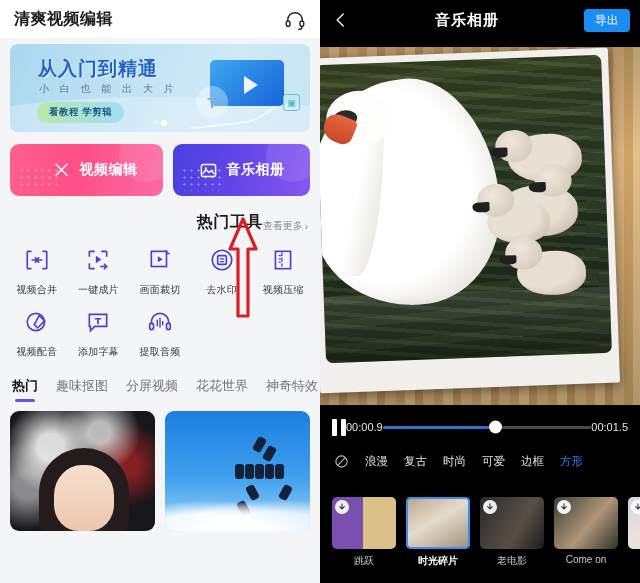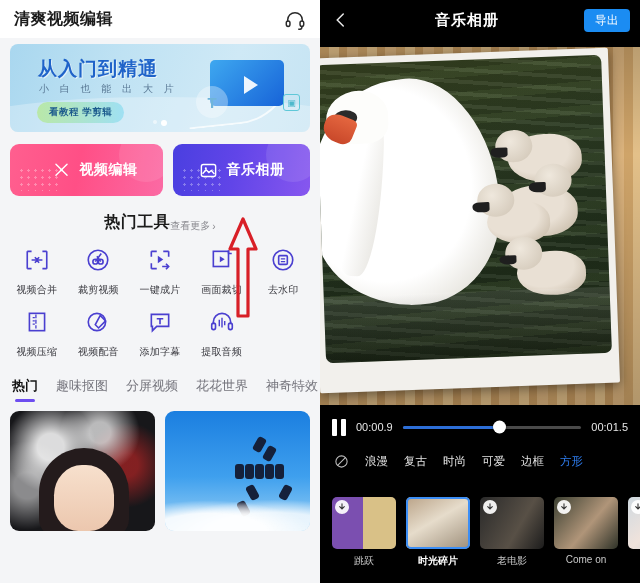--- a/index.html
+++ b/index.html
@@ -88,21 +88,21 @@
     position:absolute; left:8px; bottom:5px; width:40px; height:24px; opacity:.35;
     background-image: radial-gradient(rgba(255,255,255,.9) 1px, transparent 1.2px);
     background-size: 7px 7px;
   }
   .feat .blob { position:absolute; right:-10px; top:-16px; width:54px;height:54px;border-radius:50%;
     background: rgba(255,255,255,.10); }
   .feat-ico { width:19px; height:19px; position:relative; z-index:2; }
   .feat-lab { font-size:14px; font-weight:bold; color:#fff; position:relative; z-index:2; letter-spacing:.5px;}
 
   .sec-head {
-    display:flex; align-items:flex-end; justify-content:center;
+    display:flex; align-items:flex-end; justify-content:flex-end;
     padding: 16px 12px 0 12px;
   }
   .sec-title { font-size:16px; font-weight:bold; color:#1b1b1b; letter-spacing:.5px; }
   .sec-more { font-size:10px; color:#8a8a90; display:flex; align-items:center; gap:2px; }
 
   .tools {
     display:grid; grid-template-columns: repeat(5,1fr);
     row-gap: 12px; padding: 14px 6px 10px 6px;
   }
   .tool { display:flex; flex-direction:column; align-items:center; gap:6px; }
@@ -206,21 +206,21 @@
   }
   .cyg { position:absolute; border-radius: 52% 48% 46% 54%;
     background: radial-gradient(ellipse at 40% 35%, #e9e0d4 0 50%, #cfc3b2 80%, #b4a796 100%); }
   .cygh { position:absolute; border-radius:50%;
     background: radial-gradient(circle at 40% 35%, #efe8dd, #cfc4b4); }
   .cygb { position:absolute; background:#1f1f1f; border-radius:40% 10% 30% 50%; }
   .refl { position:absolute; left:0; bottom:0; width:100%; height:22%;
     background: linear-gradient(180deg, rgba(255,255,255,.10), rgba(0,0,0,.30)); }
 
   .ctrls { position:absolute; top:412px; left:0; width:320px; padding: 0 12px; }
-  .ctrl-row { display:flex; align-items:center; gap:10px; height:30px; }
+  .ctrl-row { display:flex; align-items:center; height:30px; }
   .pause { display:flex; gap:4px; }
   .pause i { display:block; width:5px; height:17px; background:#fff; border-radius:1px; }
   .t-left, .t-right { font-size:11px; color:#e6e6e6; font-family:"Liberation Sans", sans-serif; }
   .track { flex:1; height:3px; background:#4a4a4a; border-radius:2px; position:relative; }
   .track .fill { position:absolute; left:0; top:0; height:3px; background:#2d6fd8; border-radius:2px; width:54%; }
   .knob { position:absolute; left:54%; top:50%; width:13px; height:13px; margin-left:-6.5px;
     transform:translateY(-50%); background:#fff; border-radius:50%; box-shadow:0 0 3px rgba(0,0,0,.6);}
   .fx-row { display:flex; align-items:center; gap:16px; margin-top:12px; padding-left:2px; }
   .no-ico { width:15px; height:15px; }
   .fx { font-size:11.5px; color:#e3e3e3; }
@@ -314,31 +314,20 @@
           <svg viewBox="0 0 24 24" fill="none" stroke="#4a3fd0" stroke-width="1.5">
             <path d="M3 4h4M3 4v16M3 20h4M21 4h-4M21 4v16M21 20h-4"></path>
             <path d="M7 12h4M17 12h-4M10 9.5l2.5 2.5L10 14.5M14 9.5L11.5 12 14 14.5"></path>
           </svg>
         </span>
         <span class="tool-lab">视频合并</span>
       </div>
       <div class="tool">
         <span>
           <svg viewBox="0 0 24 24" fill="none" stroke="#4a3fd0" stroke-width="1.5">
-            <circle cx="12" cy="12" r="9"></circle>
-              <circle cx="9.5" cy="13.5" r="2.2"></circle>
-              <circle cx="14.5" cy="13.5" r="2.2"></circle>
-            <path d="M9.5 13.5L15 6M14.5 13.5L11 8.5"></path>
-          </svg>
-        </span>
-        <span class="tool-lab">裁剪视频</span>
-      </div>
-      <div class="tool">
-        <span>
-          <svg viewBox="0 0 24 24" fill="none" stroke="#4a3fd0" stroke-width="1.5">
             <path d="M4 4h5M4 4v5M20 4h-5M20 4v5M4 20h5M4 20v-5"></path>
             <path d="M10 8l5 3.5-5 3.5z" fill="#4a3fd0" stroke="none"></path>
             <path d="M14 18h6M17.5 15.5L20 18l-2.5 2.5"></path>
           </svg>
         </span>
         <span class="tool-lab">一键成片</span>
       </div>
       <div class="tool">
         <span>
           <svg viewBox="0 0 24 24" fill="none" stroke="#4a3fd0" stroke-width="1.5">

